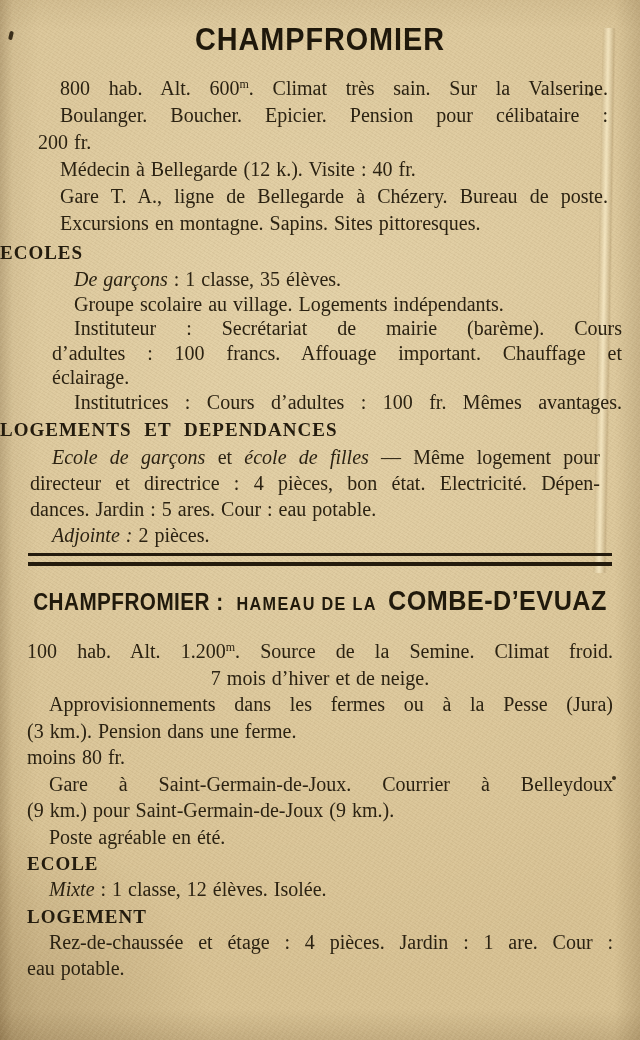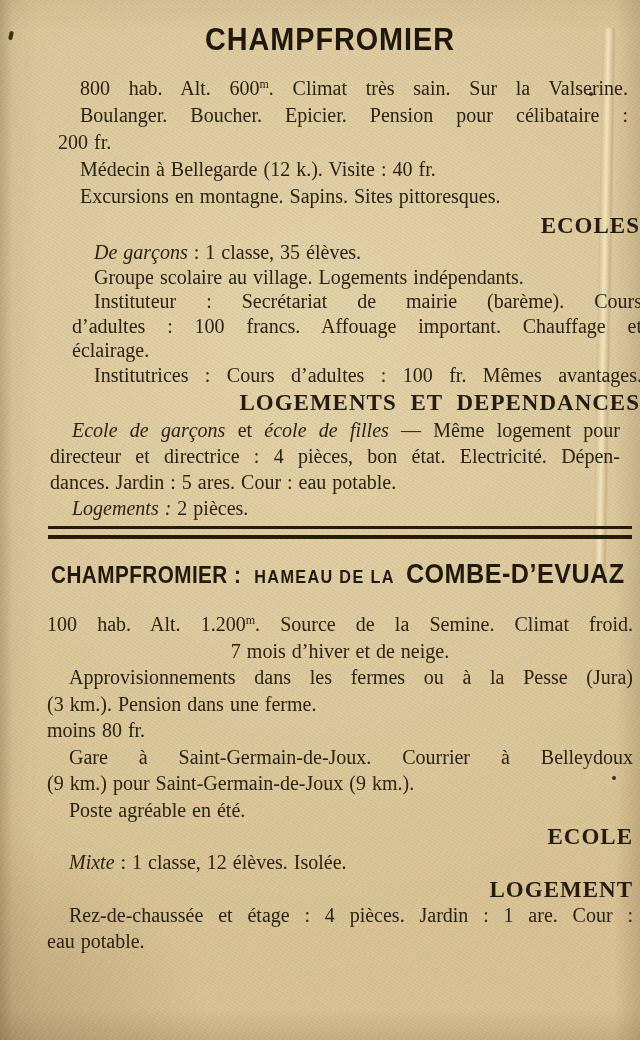--- a/index.html
+++ b/index.html
@@ -18,21 +18,21 @@
     color:#2b2212;
   }
   .grain{position:absolute;inset:0;z-index:0;pointer-events:none;
     background-image:
       repeating-linear-gradient(32deg, rgba(97,72,35,0.055) 0 1px, rgba(0,0,0,0) 1px 3px),
       repeating-linear-gradient(-58deg, rgba(255,240,205,0.05) 0 2px, rgba(0,0,0,0) 2px 5px);
   }
   .crease{position:absolute;top:28px;left:598px;width:13px;height:545px;z-index:0;
     background:linear-gradient(90deg, rgba(110,82,40,0.10), rgba(255,244,210,0.65) 45%, rgba(110,82,40,0.18) 90%, rgba(0,0,0,0));
     transform:rotate(1deg);filter:blur(0.7px);}
-  .content{position:relative;z-index:1;padding-left:20px;}
+  .content{position:relative;z-index:1;}
   .speck{position:absolute;z-index:1;background:#3a2f1b;border-radius:50%;}
   .speck-a{left:9px;top:31px;width:4px;height:9px;border-radius:2px;transform:rotate(14deg);}
   .speck-b{left:589px;top:92px;width:4px;height:4px;}
   .speck-c{left:612px;top:776px;width:4px;height:4px;}
 
   .title1{margin:0;padding-top:20px;text-align:center;
     font-family:"Liberation Sans","DejaVu Sans",sans-serif;font-weight:700;
     font-size:31px;line-height:40px;letter-spacing:1px;color:#1f180b;
     transform:scaleX(0.93);transform-origin:50% 50%;}
 
@@ -42,21 +42,21 @@
   .g3{margin-left:30px;width:570px;line-height:26px;}
   .s2{margin:15px 12px 0 27px;width:586px;line-height:26.5px;}
 
   .line{white-space:normal;}
   .indent{text-indent:22px;}
   .just{text-align:justify;text-align-last:justify;text-justify:inter-word;}
   .center{text-align:center;}
   .it{font-style:italic;}
   .sup{font-size:12px;line-height:0;vertical-align:7px;}
 
-  .h-serif{text-align:right;font-weight:700;font-size:23px;line-height:25px;
+  .h-serif{text-align:left;font-weight:700;font-size:19px;line-height:25px;
     letter-spacing:1px;color:#241c0e;margin:3px 0 2px;}
   .h-wide{word-spacing:7px;}
   .h-tight{margin:1px 0 0;}
 
   .rule{margin:5px 0 0 28px;width:584px;height:6px;
     border-top:3px solid #241b0d;border-bottom:4px solid #241b0d;}
 
   .h2{margin-top:17px;text-align:center;line-height:36px;
     font-family:"Liberation Sans","DejaVu Sans",sans-serif;font-weight:700;color:#211a0c;
     transform:scaleX(0.90);transform-origin:50% 50%;white-space:nowrap;}
@@ -76,41 +76,42 @@
 
   <div class="content">
 
     <h1 class="title1">CHAMPFROMIER</h1>
 
     <div class="txt g1">
       <div class="line indent just"><span>800 hab. Alt. 600</span><sup class="sup">m</sup><span>. Climat très sain. Sur la Valserine.</span></div>
       <div class="line indent just">Boulanger. Boucher. Epicier. Pension pour célibataire :</div>
       <div class="line">200 fr.</div>
       <div class="line indent">Médecin à Bellegarde (12 k.). Visite : 40 fr.</div>
+      <div class="line indent just">Gare T. A., ligne de Bellegarde à Chézery. Bureau de poste.</div>
       <div class="line indent">Excursions en montagne. Sapins. Sites pittoresques.</div>
     </div>
 
     <div class="h-serif">ECOLES</div>
 
     <div class="txt g2">
       <div class="line indent"><span class="it">De garçons</span><span> : 1 classe, 35 élèves.</span></div>
       <div class="line indent">Groupe scolaire au village. Logements indépendants.</div>
       <div class="line indent just">Instituteur : Secrétariat de mairie (barème). Cours</div>
       <div class="line just">d’adultes : 100 francs. Affouage important. Chauffage et</div>
       <div class="line">éclairage.</div>
       <div class="line indent just">Institutrices : Cours d’adultes : 100 fr. Mêmes avantages.</div>
     </div>
 
     <div class="h-serif h-wide">LOGEMENTS ET DEPENDANCES</div>
 
     <div class="txt g3">
       <div class="line indent just"><span class="it">Ecole de garçons</span><span> et </span><span class="it">école de filles</span><span> — Même logement pour</span></div>
       <div class="line just">directeur et directrice : 4 pièces, bon état. Electricité. Dépen-</div>
       <div class="line">dances. Jardin : 5 ares. Cour : eau potable.</div>
-      <div class="line indent"><span class="it">Logements :</span><span> 2 pièces.</span></div>
+      <div class="line indent"><span class="it">Adjointe :</span><span> 2 pièces.</span></div>
     </div>
 
     <div class="rule"></div>
 
     <div class="h2">
       <span class="h2-p1">CHAMPFROMIER :</span>
       <span class="h2-p2">HAMEAU DE LA</span>
       <span class="h2-p3">COMBE-D’EVUAZ</span>
     </div>
 

